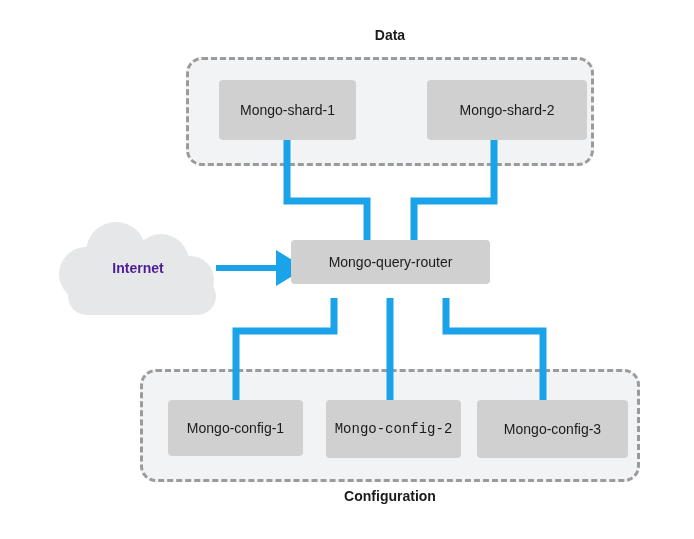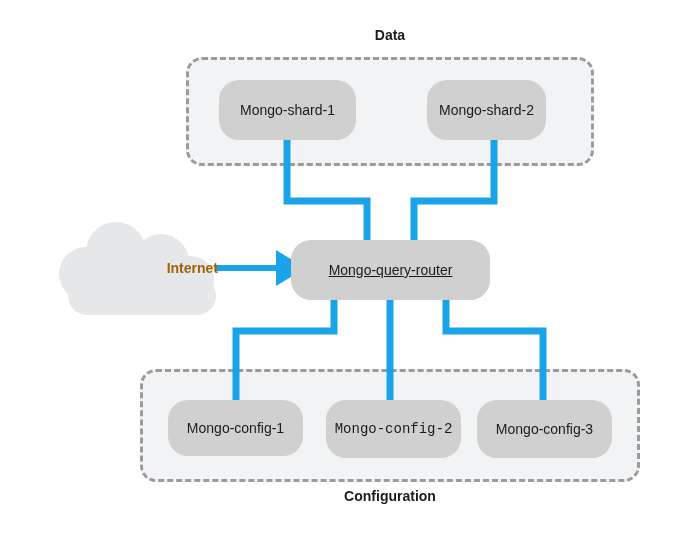--- a/index.html
+++ b/index.html
@@ -59,54 +59,54 @@
   }
   #label-config {
     left: 140px;
     top: 488px;
     width: 500px;
   }
   .node-box {
     position: absolute;
     box-sizing: border-box;
     background: #d0d0d0;
-    border-radius: 20px;
+    border-radius: 4px;
     display: flex;
     align-items: center;
     justify-content: center;
     font-size: 14px;
     color: #1b1b1b;
     white-space: nowrap;
     z-index: 3;
   }
   #node-shard-1 { left: 219px; top: 80px; width: 137px; height: 60px; }
-  #node-shard-2 { left: 427px; top: 80px; width: 119px; height: 60px; }
-  #node-router  { left: 291px; top: 240px; width: 199px; height: 60px; text-decoration: underline; }
+  #node-shard-2 { left: 427px; top: 80px; width: 160px; height: 60px; }
+  #node-router  { left: 291px; top: 240px; width: 199px; height: 44px; }
   #node-config-1 { left: 168px; top: 400px; width: 135px; height: 56px; }
   #node-config-2 { left: 326px; top: 400px; width: 135px; height: 58px; font-family: Liberation Mono, monospace; }
-  #node-config-3 { left: 477px; top: 400px; width: 135px; height: 58px; }
+  #node-config-3 { left: 477px; top: 400px; width: 151px; height: 58px; }
 
   #cloud-internet {
     position: absolute;
     left: 58px;
     top: 222px;
     width: 168px;
     height: 96px;
     z-index: 2;
   }
   #cloud-internet svg { display: block; }
   #cloud-label {
     position: absolute;
     left: 58px;
     top: 260px;
     width: 160px;
-    text-align: right;
+    text-align: center;
     font-size: 14px;
     font-weight: bold;
-    color: #a16207;
+    color: #4c1d95;
     z-index: 3;
     white-space: nowrap;
   }
 </style>
 </head>
 <body>
 
 <div id="canvas">
 
   <div class="group-box" id="group-data"></div>

